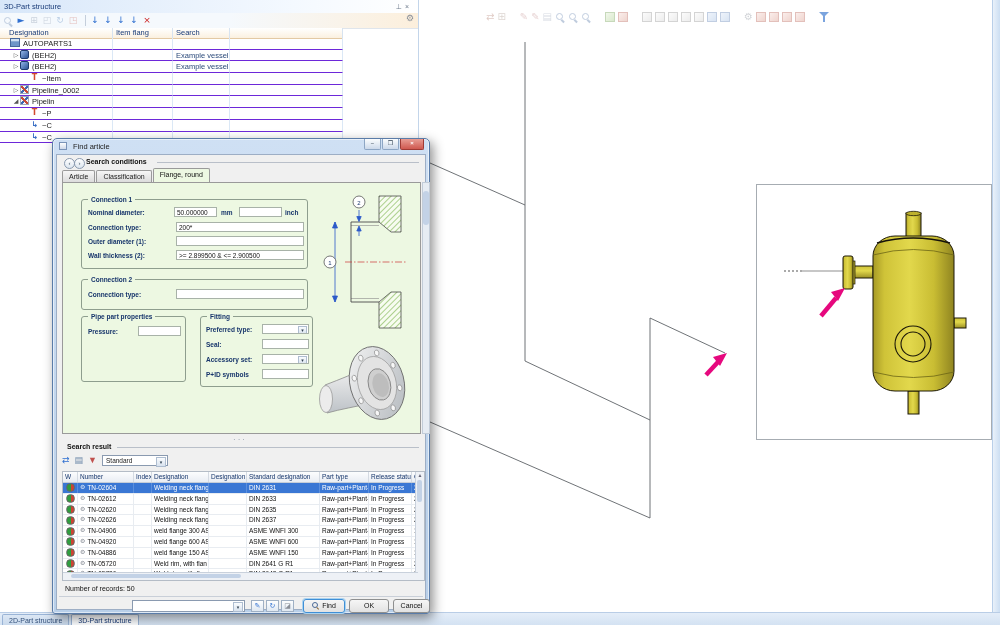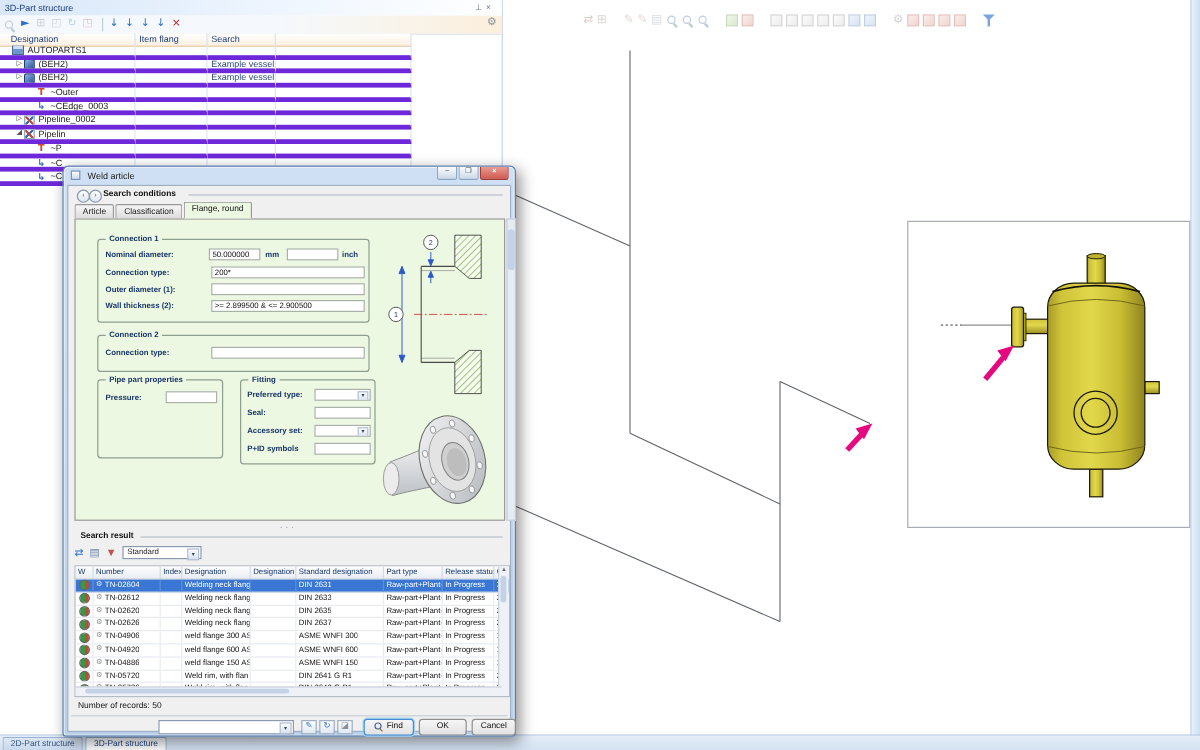--- a/index.html
+++ b/index.html
@@ -46,22 +46,22 @@
   #grid-header{position:absolute;left:0;top:28px;width:343px;height:10px;
     background:linear-gradient(#ffffff,#fbf0e0);border-bottom:1px solid #e3c9a4;display:flex;
     font-size:7.5px;color:#1a3c78;line-height:10px;}
   .gh{border-right:1px solid #d7e3f0;box-sizing:border-box;padding-left:3px;overflow:hidden;white-space:nowrap;}
   .gh.c1{width:113px;padding-left:9px;}
   .gh.c2{width:60px;}
   .gh.c3{width:57px;}
   .gh.c4{width:113px;}
   #tree-body{position:absolute;left:0;top:38px;width:343px;}
   .trow{display:flex;height:11.7px;font-size:7.5px;line-height:11.7px;color:#1b1b1b;}
-  .tcell{border-right:1px solid #dbe8f6;border-bottom:4px solid #6d28d9;box-sizing:border-box;
-    overflow:hidden;white-space:nowrap;display:flex;align-items:center;}
+  .tcell{border-right:1px solid #dbe8f6;border-bottom:1px solid #6d28d9;box-sizing:border-box;
+    overflow:hidden;white-space:nowrap;display:flex;}
   .tcell.c1{width:113px;padding-left:2px;}
   .tcell.c2{width:60px;}
   .tcell.c3{width:57px;padding-left:3px;color:#2b4a7a;}
   .tcell.c4{width:113px;}
   .indent{flex:none;}
   .exp{width:8px;flex:none;font-size:6px;color:#555;text-align:center;}
   .ti{display:inline-block;width:9px;height:9px;margin-right:3px;flex:none;
     font:bold 8px/9px "DejaVu Sans",sans-serif;text-align:center;}
   .ti-assembly{width:10px;background:linear-gradient(180deg,#cfe0f2 35%,#6f96c8 36%);border:1px solid #47689a;box-sizing:border-box;}
   .ti-vessel{background:linear-gradient(135deg,#8fb3e6,#2c5496);border:1px solid #1e3c6e;border-radius:2px;box-sizing:border-box;}
@@ -317,32 +317,21 @@
           <div class="tcell c3">
             <span>Example vessel 2</span>
           </div>
           <div class="tcell c4"></div>
         </div>
         <div class="trow">
           <div class="tcell c1">
             <span class="indent" style="width: 20px;"></span>
             <span class="exp"></span>
             <span class="ti ti-parts"></span>
-            <span class="tlabel">~Outer</span>
-          </div>
-          <div class="tcell c2"></div>
-          <div class="tcell c3"></div>
-          <div class="tcell c4"></div>
-        </div>
-        <div class="trow">
-          <div class="tcell c1">
-            <span class="indent" style="width: 20px;"></span>
-            <span class="exp"></span>
-            <span class="ti ti-cedge"></span>
-            <span class="tlabel">~CEdge_0003</span>
+            <span class="tlabel">~Item</span>
           </div>
           <div class="tcell c2"></div>
           <div class="tcell c3"></div>
           <div class="tcell c4"></div>
         </div>
         <div class="trow">
           <div class="tcell c1">
             <span class="indent" style="width: 10px;"></span>
             <span class="exp">▷</span>
             <span class="ti ti-pipeline"></span>
@@ -400,21 +389,21 @@
   </div>
 
   <div id="bottom-bar">
     <div class="btab">2D-Part structure</div>
     <div class="btab active">3D-Part structure</div>
   </div>
 
   <div id="dlg">
     <div id="dlg-icon"></div>
     <div id="dlg-title">
-      <span>Weld article</span>
+      <span>Find article</span>
     </div>
     <div id="dlg-btns">
       <span class="cap min">−</span>
       <span class="cap max">❒</span>
       <span class="cap close">×</span>
     </div>
     <div id="dlg-client">
 
       <span class="navbtn" style="left:7px;top:3px;">‹</span>
       <span class="navbtn" style="left:17px;top:3px;">›</span>

